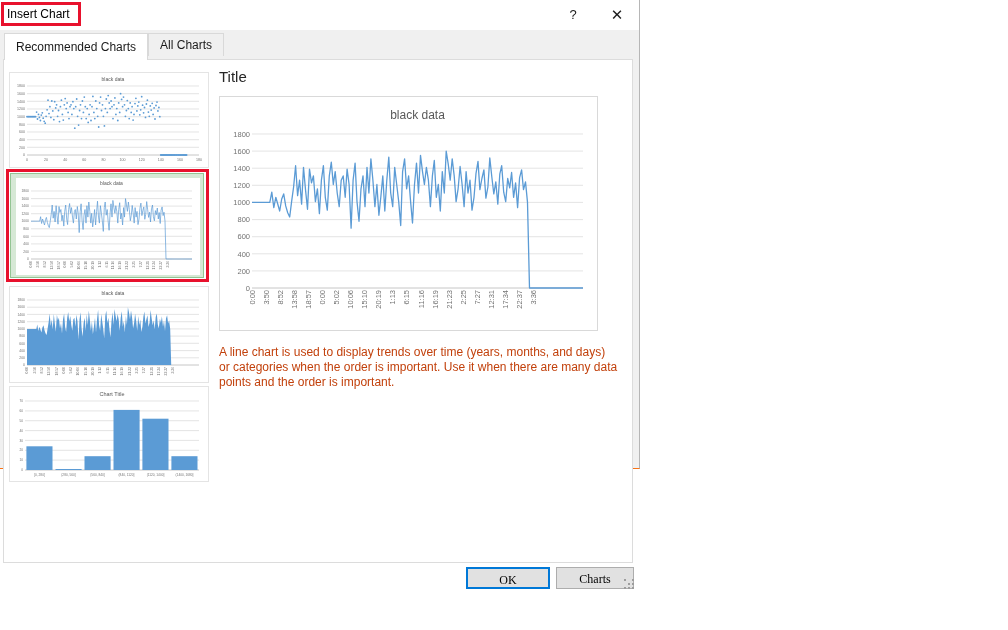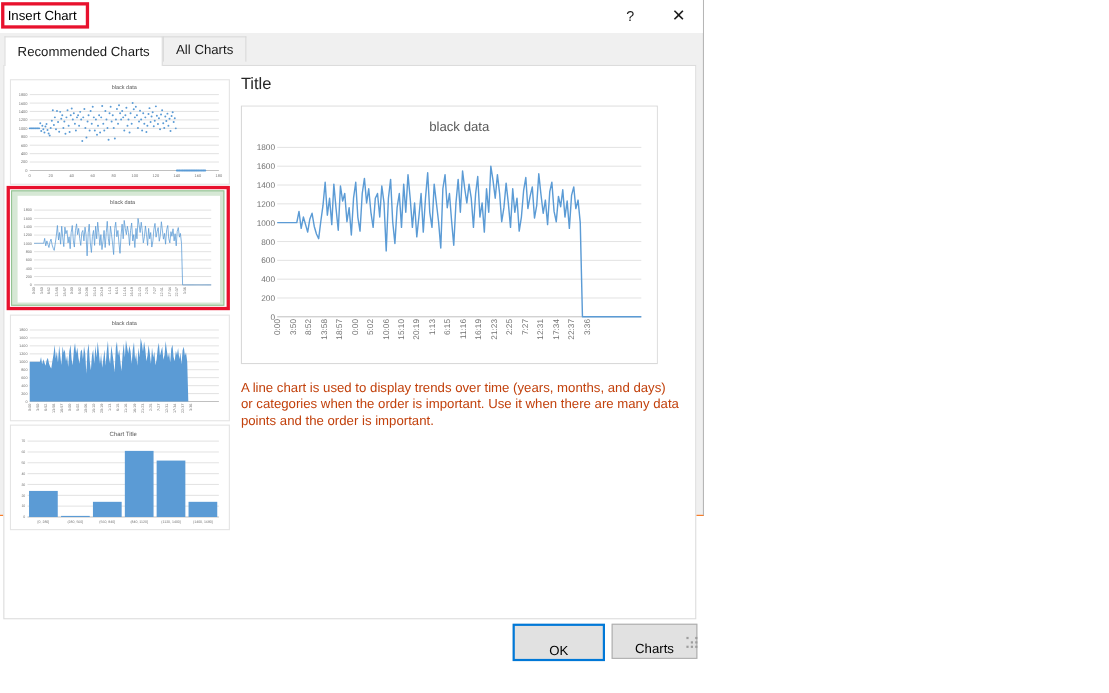--- a/index.html
+++ b/index.html
@@ -28,21 +28,21 @@
   .content{position:absolute;left:3px;top:59px;width:630px;height:504px;background:#fff;border:1px solid #dcdcdc;z-index:1}
 
   .thumb{position:absolute;left:5px;background:#fff;border:1px solid #e4e4e4}
   .thumb.sel{left:6px;background:var(--green);border:1px solid var(--greenb)}
   .chartbox{position:absolute;background:#fff}
 
   .heading{position:absolute;left:215px;top:8px;font-size:15px;color:#262626}
   .preview-panel{position:absolute;left:215px;top:36px;width:379px;height:235px;border:1px solid #d9d9d9;background:#fff}
   .desc{position:absolute;left:215px;top:273px;width:400px;font-size:12px;line-height:1.26;color:#c2410c}
 
-  .btn{position:absolute;font-size:12px;color:#000;background:#e1e1e1;padding:15px;cursor:default;font-family:Liberation Sans, sans-serif}
+  .btn{position:absolute;font-size:12px;color:#000;background:#e1e1e1;padding:4px;cursor:default;font-family:Liberation Serif, serif}
   .btn-ok{left:466px;top:567px;width:84px;height:22px;border:2px solid var(--accent)}
   .btn-cancel{left:556px;top:567px;width:78px;height:22px;border:1px solid #adadad}
   .grip{position:absolute;left:624px;top:579px;width:14px;height:14px}
   .grip i{position:absolute;left:0;top:0;width:2px;height:2px;background:#9d9d9d;
           box-shadow:8px 0 #9d9d9d,4px 4px #9d9d9d,8px 4px #9d9d9d,0 8px #9d9d9d,4px 8px #9d9d9d,8px 8px #9d9d9d}
 </style>
 </head>
 <body>
 
 <div class="dialog">

